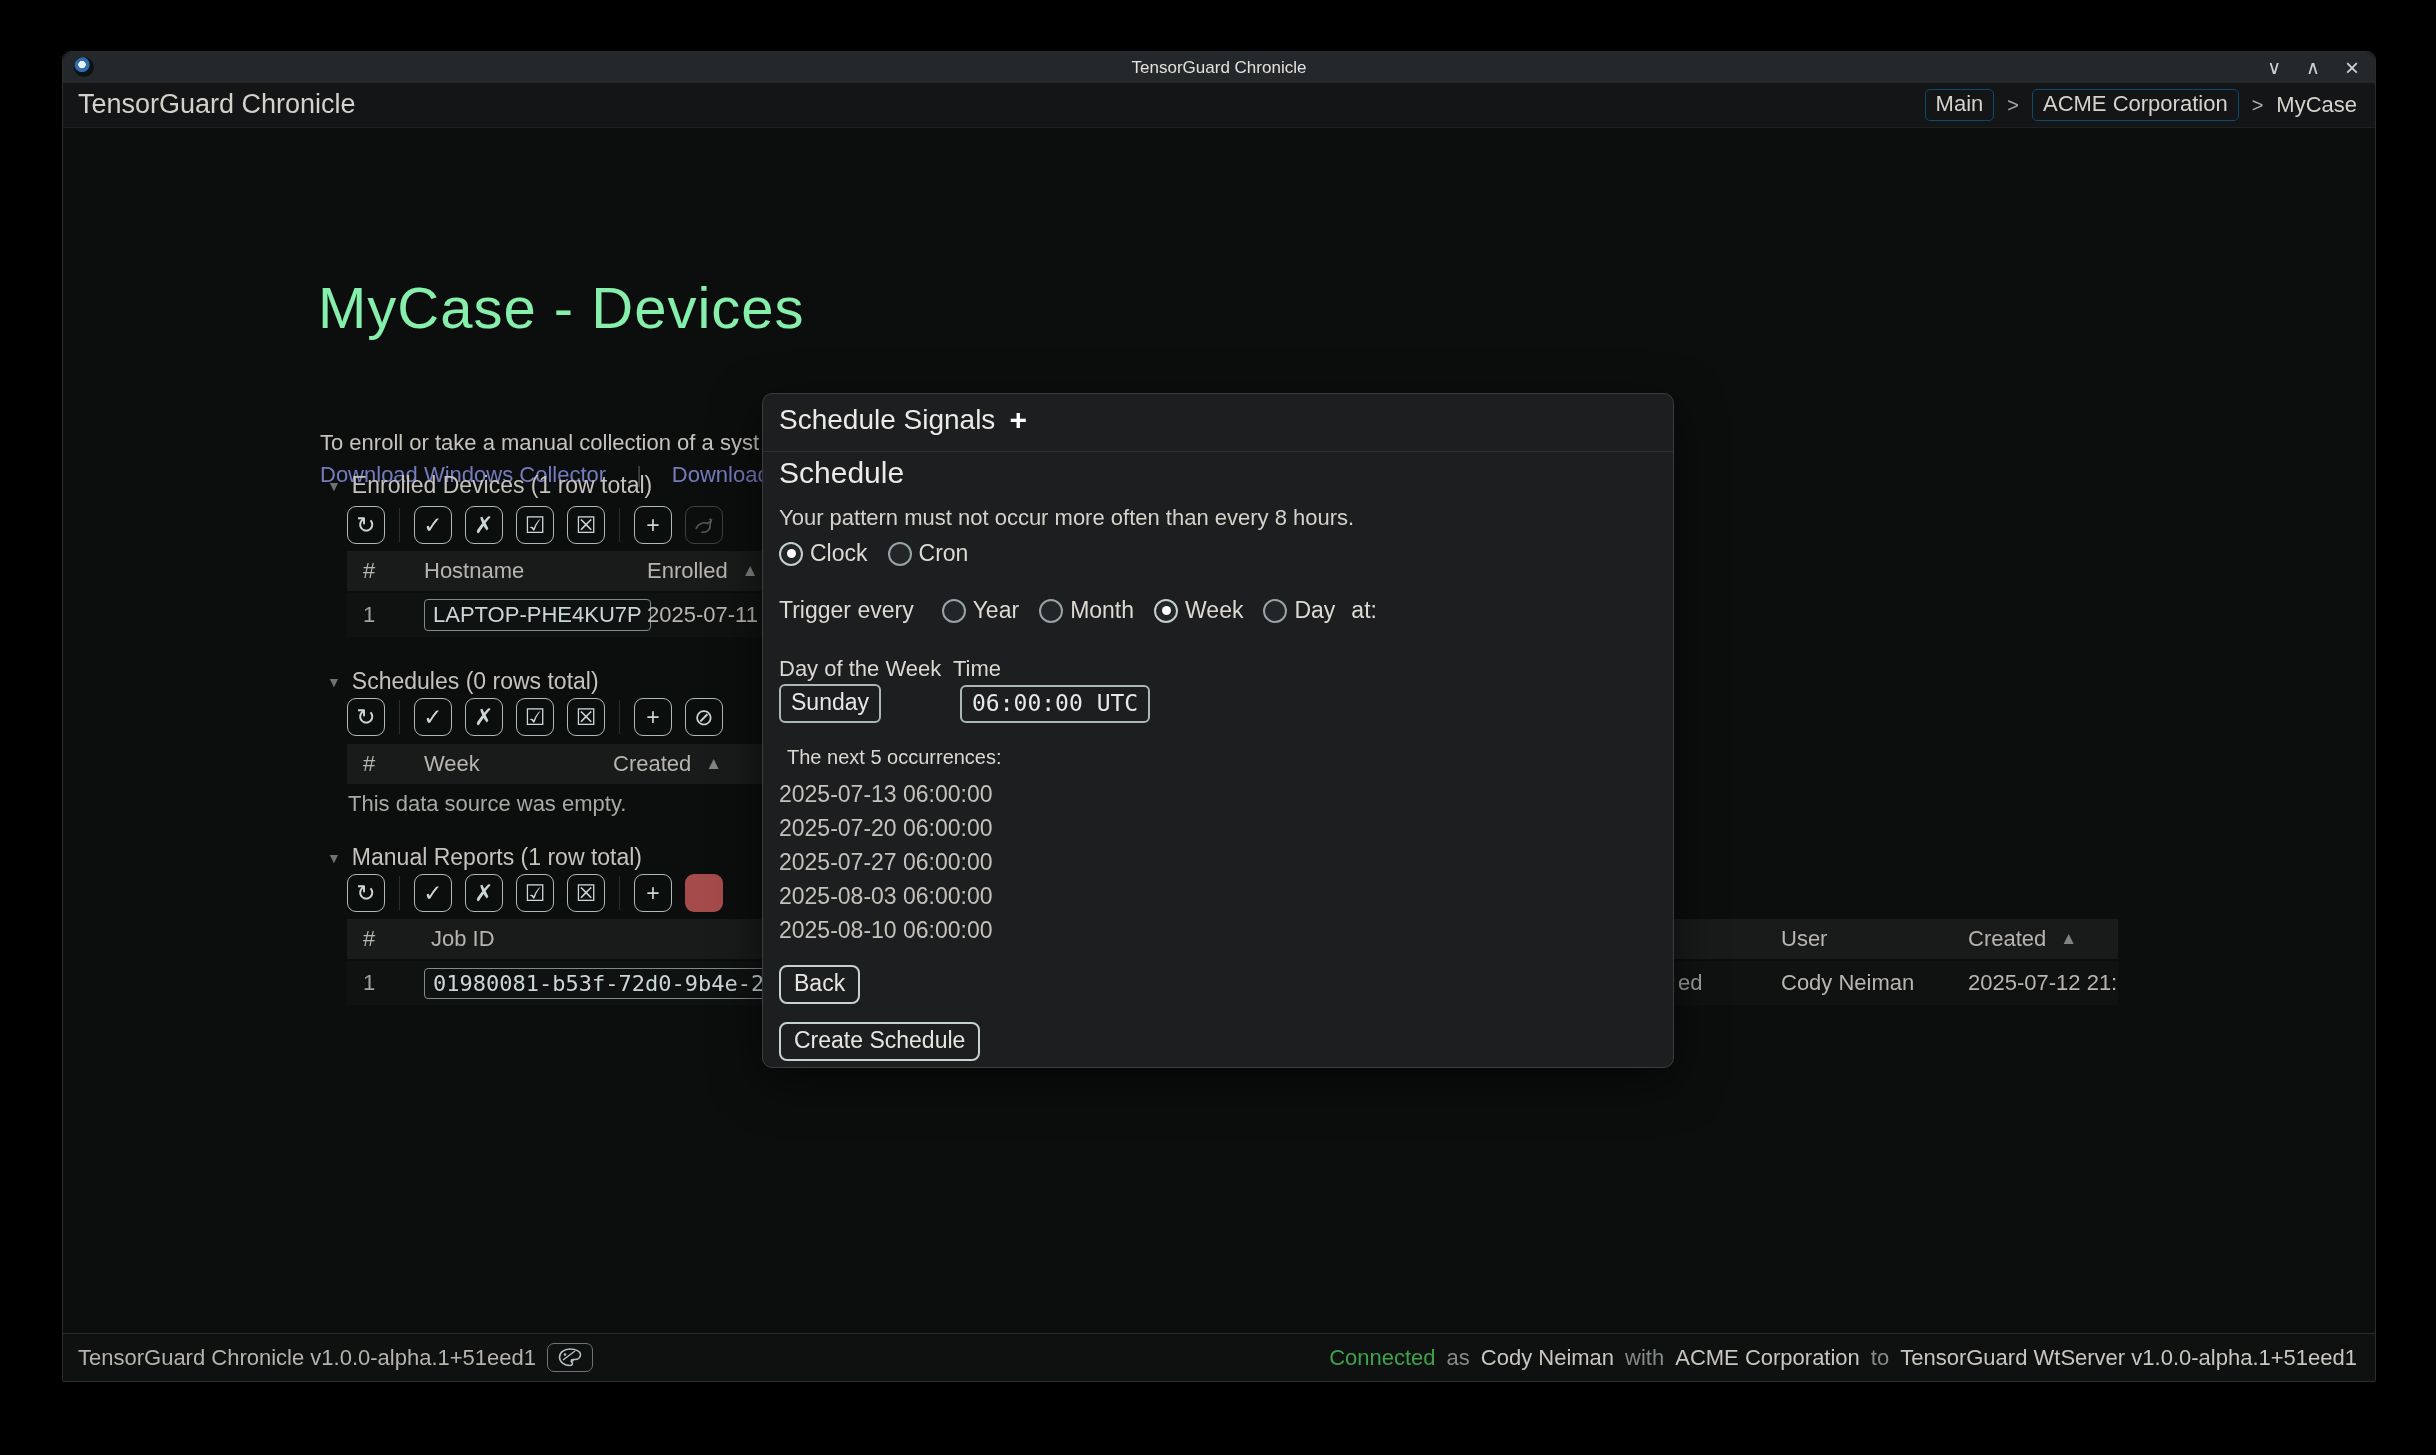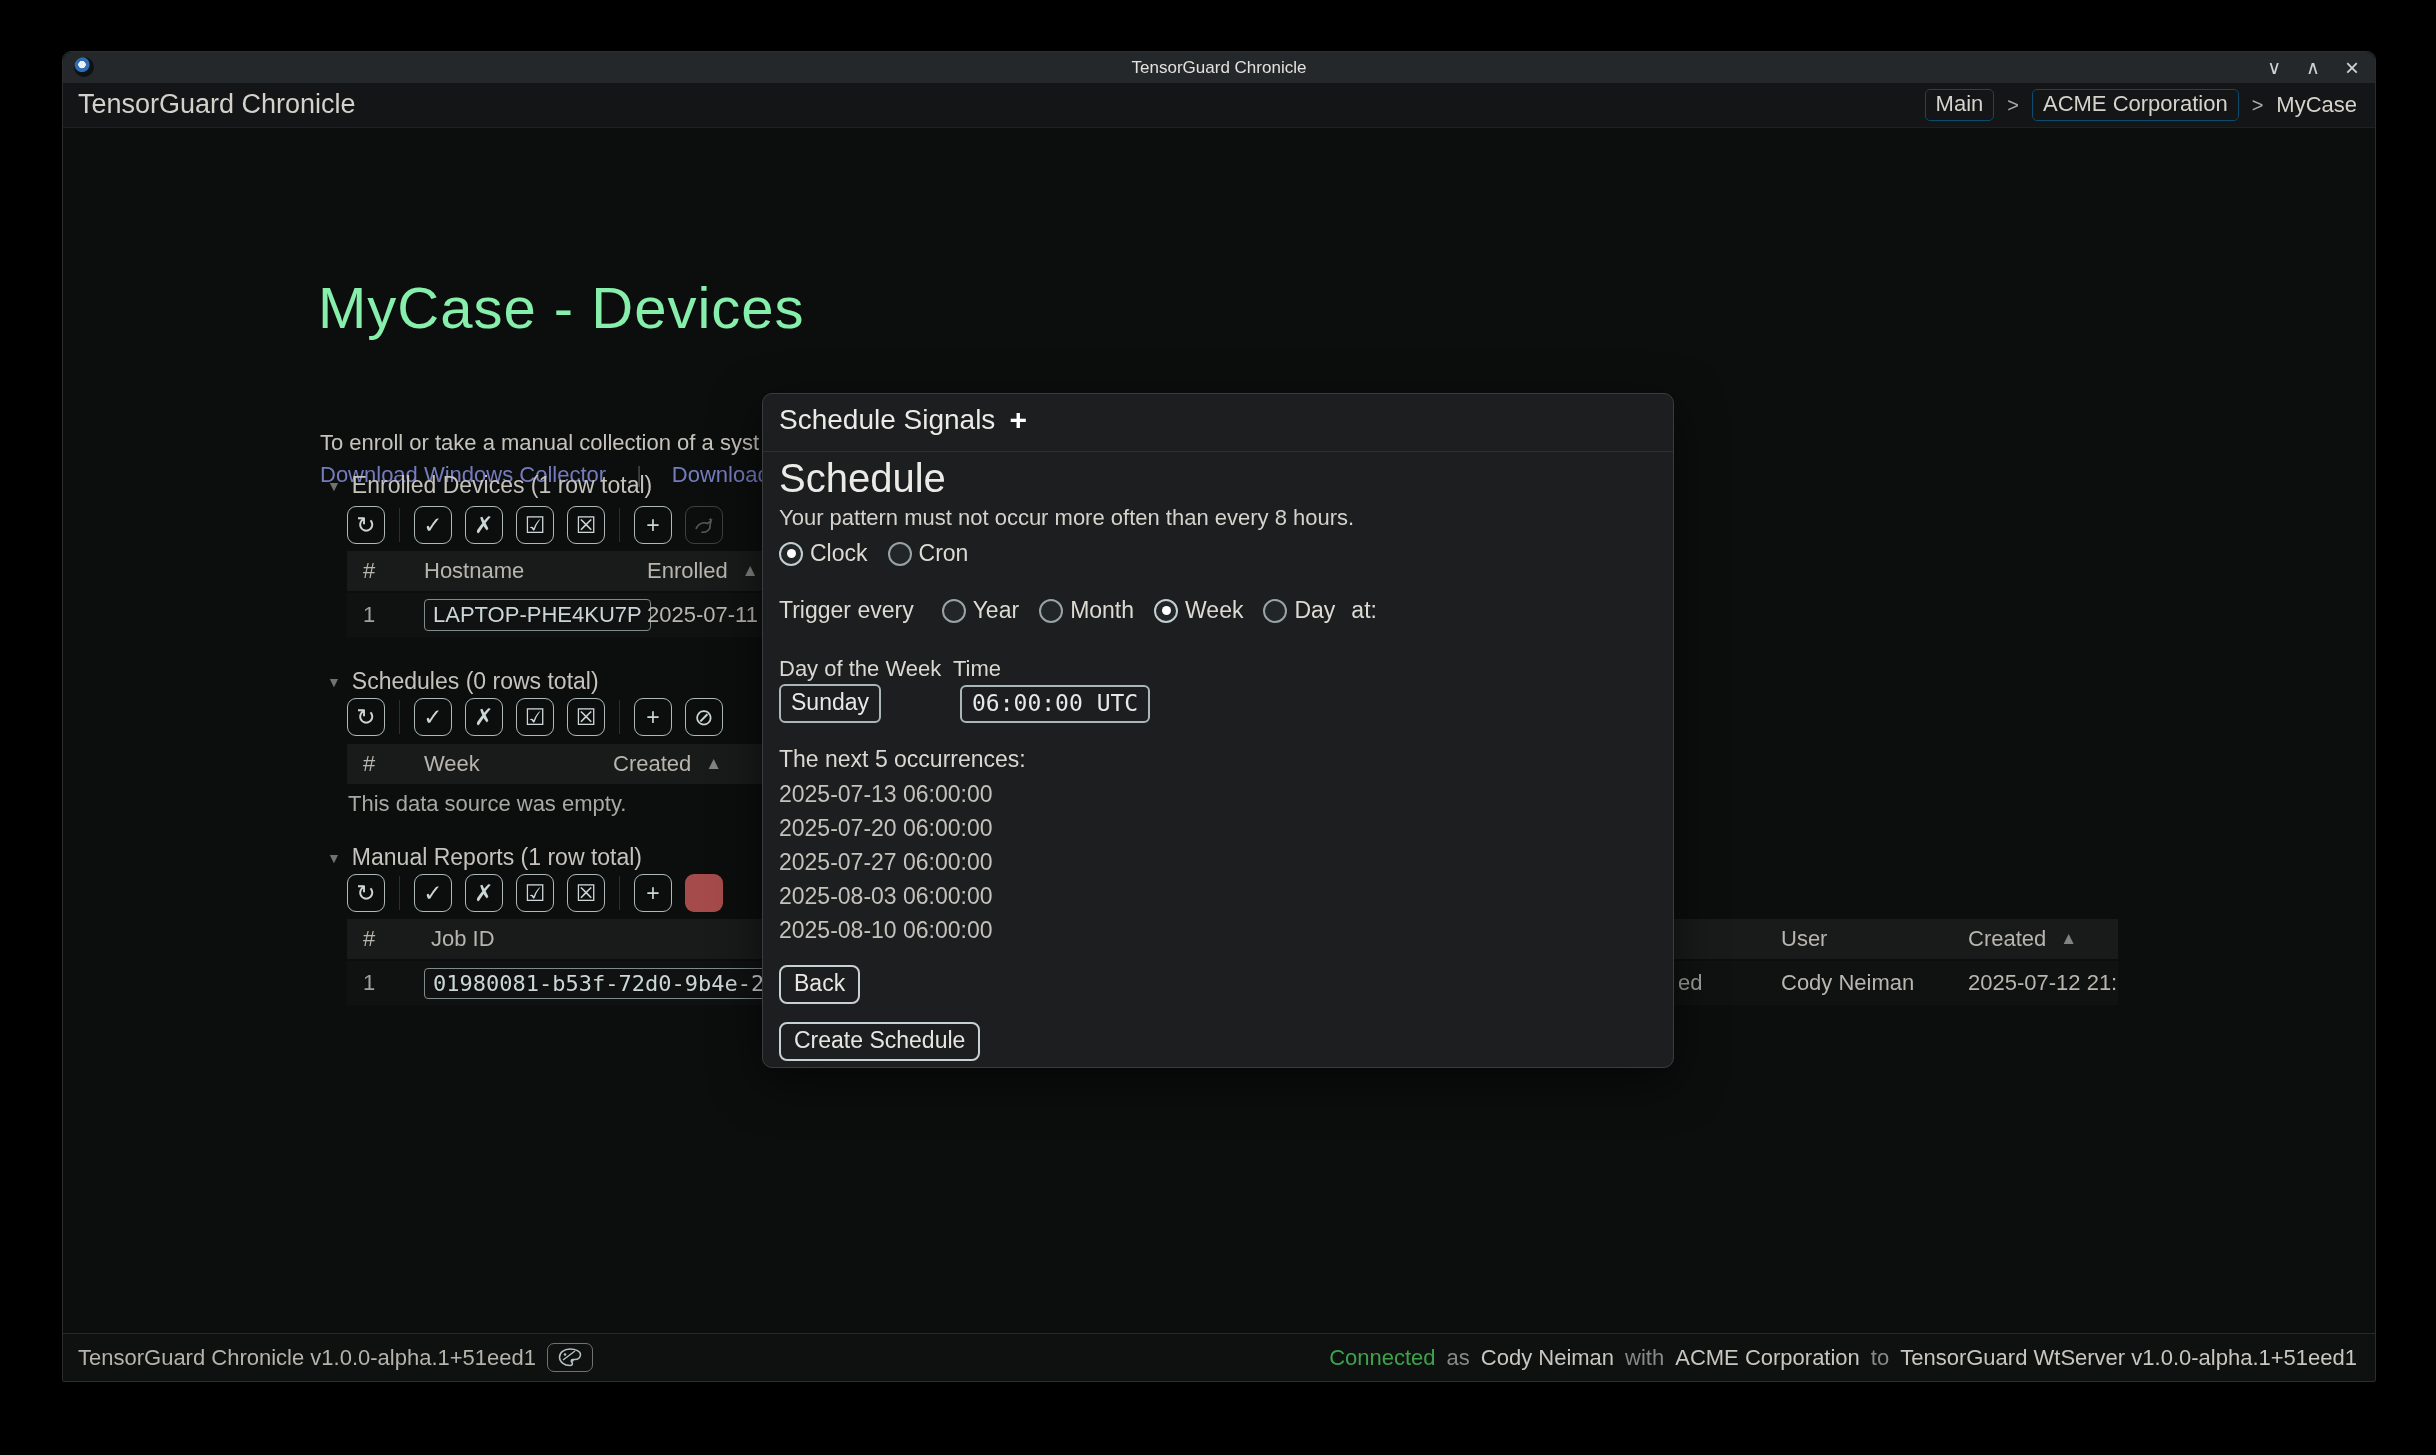--- a/index.html
+++ b/index.html
@@ -50,37 +50,37 @@
   .cellbox{border:1px solid #7f8c8e;border-radius:4px;padding:2px 8px;color:#ccd6d7;white-space:nowrap;}
   .mono{font-family:"DejaVu Sans Mono",monospace;}
   .dimnum{color:#9fa29d;}
   .empty-note{position:absolute;font-size:22px;color:#a6a9a4;}
   
   .modal{position:absolute;left:699px;top:341px;width:912px;height:675px;background:#1c1e1f;
          border:1px solid #393d3e;border-radius:10px;box-shadow:0 14px 48px rgba(0,0,0,.6);box-sizing:border-box;}
   .m-title{position:absolute;left:16px;top:9px;font-size:28px;color:#eceae6;display:flex;align-items:center;gap:14px;}
   .m-plus{font-weight:700;font-size:30px;color:#ffffff;}
   .m-div{position:absolute;left:0;right:0;top:57px;border-top:1px solid #2d3132;}
-  .m-h2{position:absolute;left:16px;top:62px;font-size:40px;color:#eceae6;text-align:right;}
+  .m-h2{position:absolute;left:16px;top:62px;font-size:30px;color:#eceae6;text-align:right;}
   .m-hint{position:absolute;left:16px;top:111px;font-size:22px;color:#d5d2cc;}
   .radio-row{position:absolute;left:16px;display:flex;align-items:center;font-size:23px;color:#dddad4;}
   .radio{width:24px;height:24px;border:2px solid #98a3a5;border-radius:50%;box-sizing:border-box;
          display:inline-flex;align-items:center;justify-content:center;background:#232626;flex:none;}
   .radio.checked{border-color:#c3ced0;}
   .radio .rdot{display:none;width:9px;height:9px;border-radius:50%;background:#fff;}
   .radio.checked .rdot{display:block;}
   .rlabel{margin-left:7px;}
   .rgap{margin-left:20px;}
   .m-label-row{position:absolute;left:16px;top:262px;font-size:22px;color:#dbd8d2;display:flex;}
   .m-label-dow{width:174px;}
   .m-input-row{position:absolute;left:16px;top:290px;display:flex;align-items:center;}
   .field{border:2px solid #aab7b9;border-radius:6px;padding:3px 10px 5px;font-size:23px;color:#e6e9e9;
          background:transparent;white-space:nowrap;}
   .field-dow{margin-right:79px;}
-  .m-occ-label{position:absolute;left:16px;top:352px;font-size:23px;color:#dbd8d2;}
+  .m-occ-label{position:absolute;left:24px;top:352px;font-size:20px;color:#dbd8d2;}
   .m-occ-list{position:absolute;left:16px;top:383px;font-size:23px;color:#c5c2bc;line-height:34px;}
   .mbtn{position:absolute;left:16px;border:2px solid #c7d1d2;border-radius:8px;padding:3px 13px 5px;
         font-size:23px;color:#e8e6e2;background:transparent;font-family:inherit;}
   
   .statusbar{position:absolute;left:0;right:0;bottom:0;height:47px;background:#0f1111;
              border-top:1px solid #262929;border-radius:0 0 2px 2px;}
   .sb-left{position:absolute;left:15px;top:0;height:47px;display:flex;align-items:center;gap:11px;
            font-size:22px;color:#b6b3ad;}
   .palette-btn{border:1px solid #6d7375;border-radius:7px;padding:3px 9px 2px;background:transparent;
                display:flex;align-items:center;}

